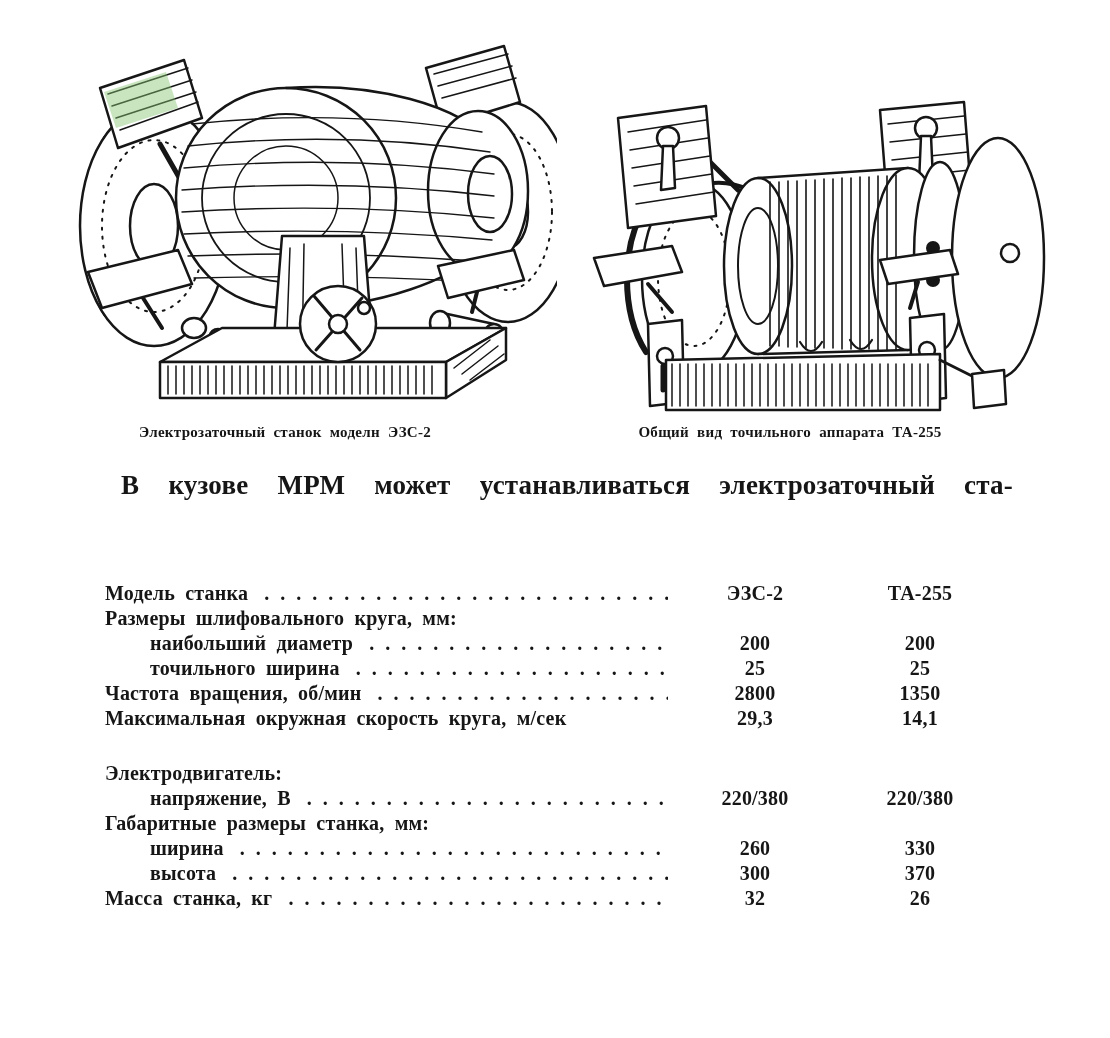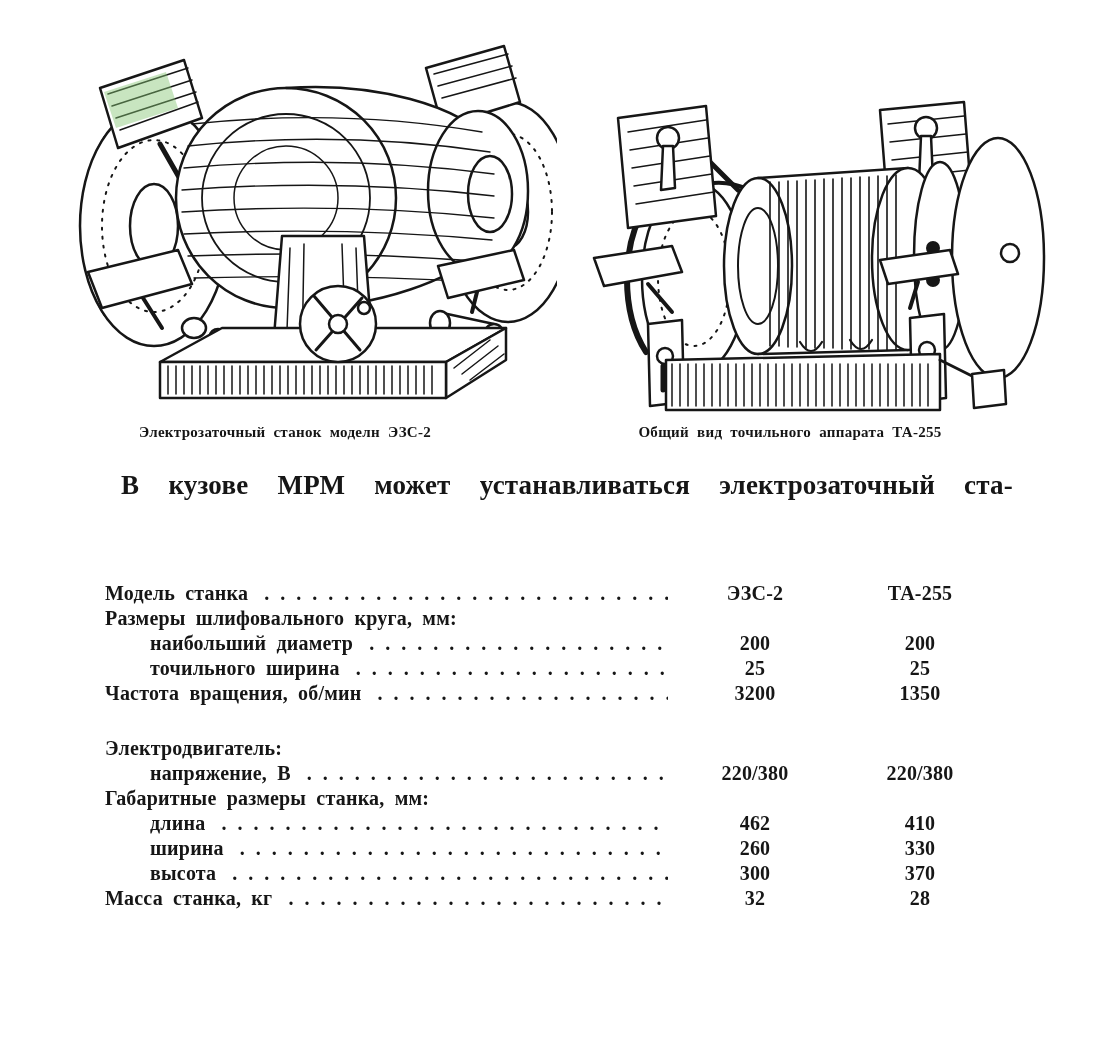--- a/index.html
+++ b/index.html
@@ -194,59 +194,59 @@
     </div>
     <div class="trow">
       <span class="lbl ind">точильного ширина</span>
       <span class="leader"></span>
       <span class="val v1">25</span>
       <span class="val v2">25</span>
     </div>
     <div class="trow">
       <span class="lbl">Частота вращения, об/мин</span>
       <span class="leader"></span>
-      <span class="val v1">3200</span>
+      <span class="val v1">2800</span>
       <span class="val v2">1350</span>
+    </div>
+    <div class="trow">
+      <span class="lbl">Максимальная окружная скорость круга, м/сек</span>
+      <span class="spacer"></span>
+      <span class="val v1">29,3</span>
+      <span class="val v2">14,1</span>
     </div>
 
     <div class="gap"></div>
 
     <div class="trow">
       <span class="lbl">Электродвигатель:</span>
       <span class="spacer"></span>
     </div>
     <div class="trow">
       <span class="lbl ind">напряжение, В</span>
       <span class="leader"></span>
       <span class="val v1">220/380</span>
       <span class="val v2">220/380</span>
     </div>
     <div class="trow">
       <span class="lbl">Габаритные размеры станка, мм:</span>
       <span class="spacer"></span>
     </div>
     <div class="trow">
-      <span class="lbl ind">длина</span>
-      <span class="leader"></span>
-      <span class="val v1">462</span>
-      <span class="val v2">410</span>
-    </div>
-    <div class="trow">
       <span class="lbl ind">ширина</span>
       <span class="leader"></span>
       <span class="val v1">260</span>
       <span class="val v2">330</span>
     </div>
     <div class="trow">
       <span class="lbl ind">высота</span>
       <span class="leader"></span>
       <span class="val v1">300</span>
       <span class="val v2">370</span>
     </div>
     <div class="trow">
       <span class="lbl">Масса станка, кг</span>
       <span class="leader"></span>
       <span class="val v1">32</span>
-      <span class="val v2">28</span>
+      <span class="val v2">26</span>
     </div>
   </div>
 
 </div>
 
 </body></html>

